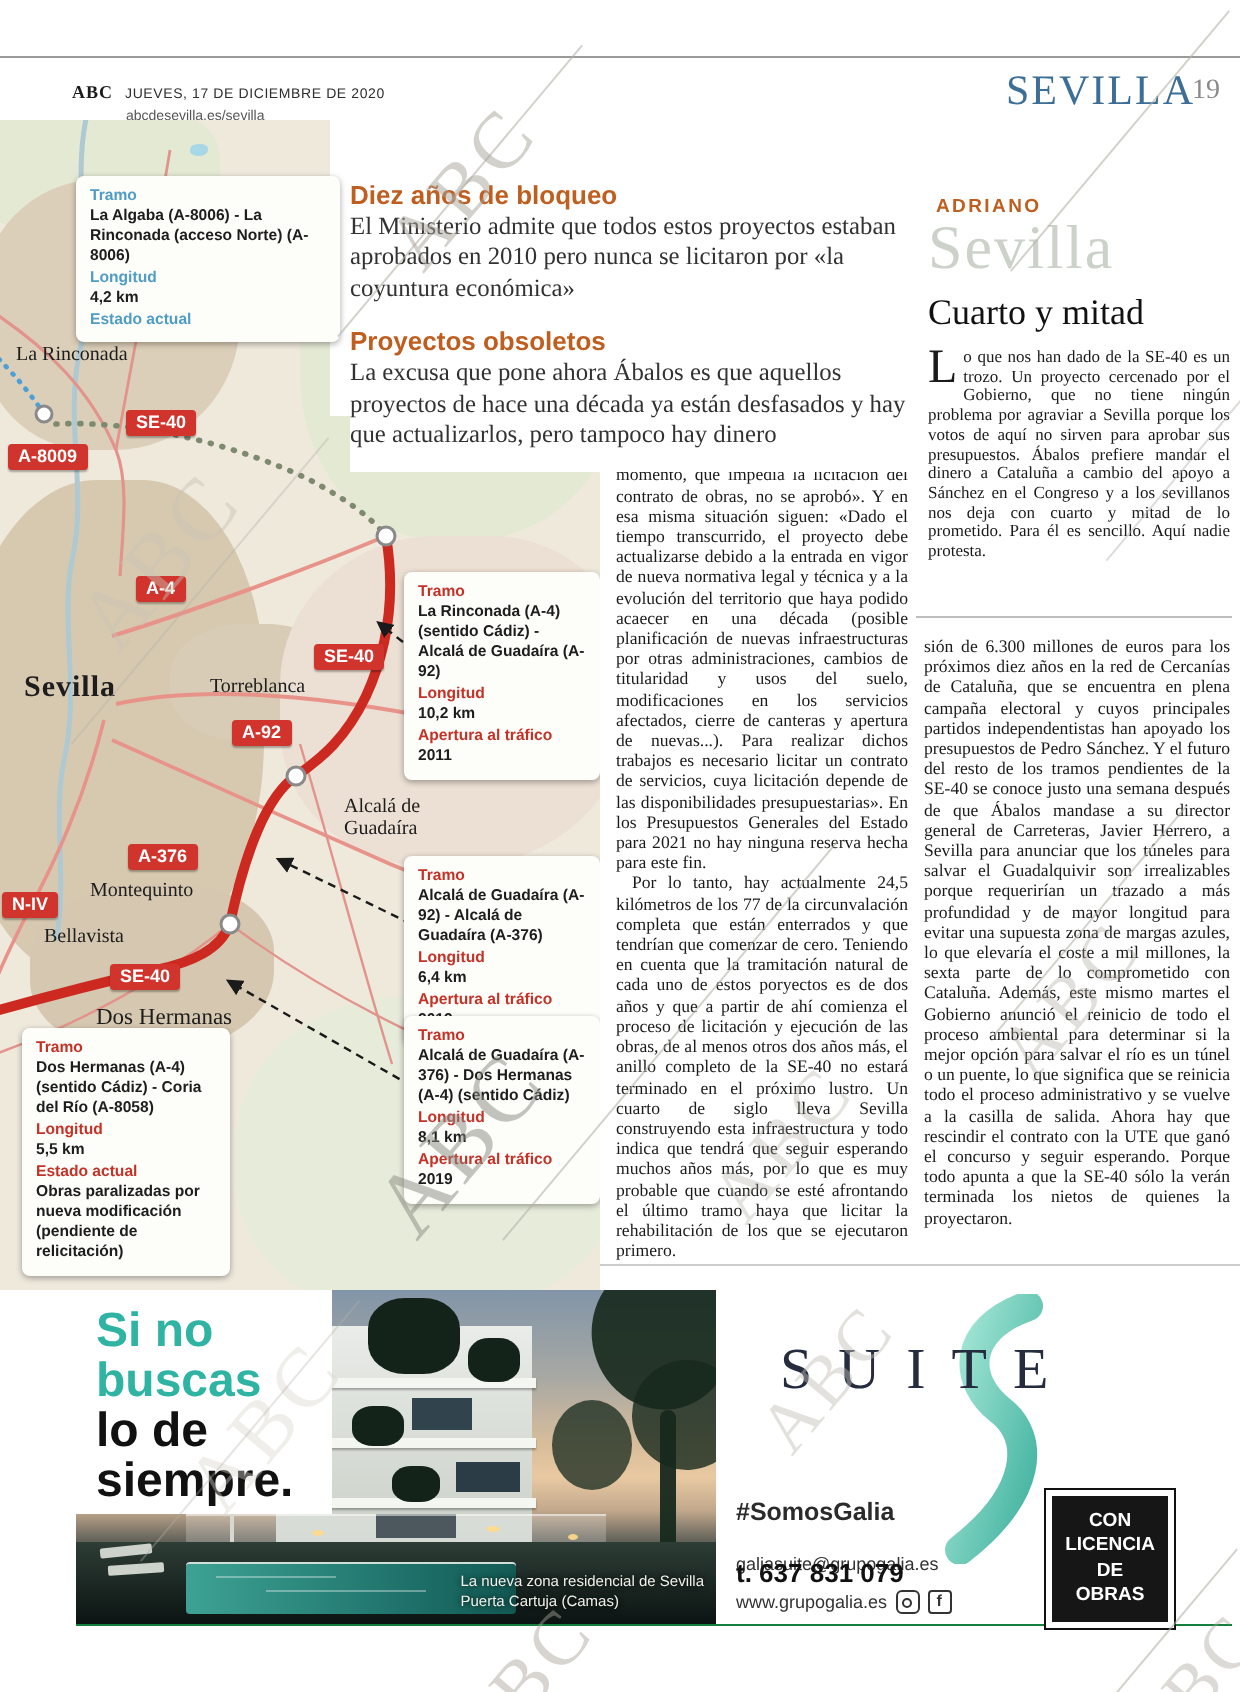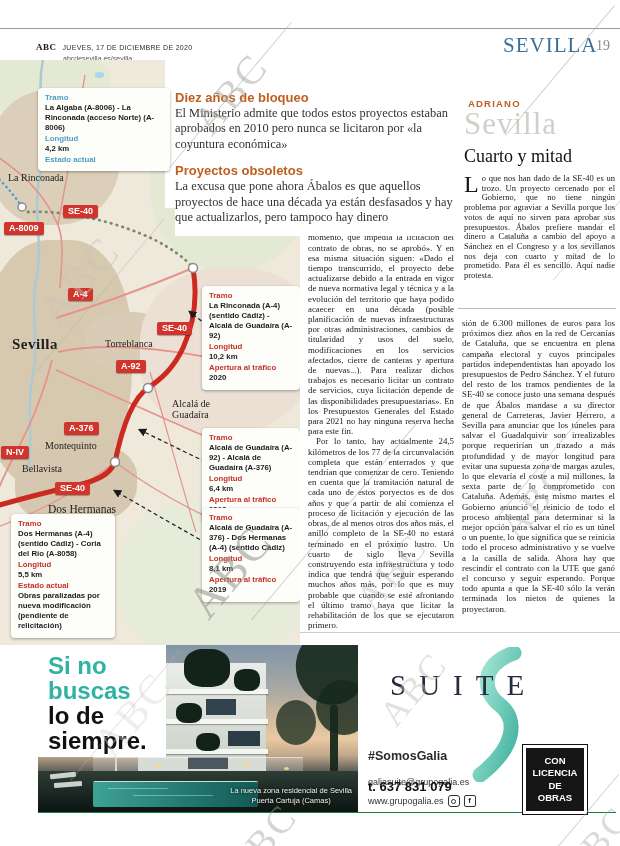--- a/index.html
+++ b/index.html
@@ -70,21 +70,21 @@
   .pool{position:absolute;left:55px;top:137px;width:165px;height:25px;border-radius:2px;
         background:linear-gradient(90deg,#3da294,#1d6f68 70%,#145a55);box-shadow:0 -1px 0 #cfe0d8;}
   .pool-glint{position:absolute;background:rgba(255,255,255,.35);height:1px;}
   .umb{position:absolute;left:58px;top:100px;width:40px;height:11px;background:#e6e6e0;border-radius:50% 50% 10% 10%;}
   .umb-pole{position:absolute;left:77px;top:110px;width:2px;height:16px;background:#d8d8d0;}
   .lounger{position:absolute;background:#cdd2ca;height:5px;border-radius:1px;}
   .glow{position:absolute;background:#ffd98a;border-radius:50%;opacity:.9;}
   .tagline-box{position:absolute;left:0;top:0;width:128px;height:112px;background:#fff;padding:8px 0 0 10px;box-sizing:border-box;}
   .tag-teal{font-family:"Liberation Sans",sans-serif;font-weight:bold;font-size:24px;line-height:25px;color:#2fb3a3;width:100px;}
   .tag-black{font-family:"Liberation Sans",sans-serif;font-weight:bold;font-size:24px;line-height:25px;color:#111;width:108px;}
-  .photo-caption{position:absolute;right:6px;bottom:6px;text-align:center;color:#f0f0ea;
+  .photo-caption{position:absolute;right:6px;bottom:6px;text-align:left;color:#f0f0ea;
                  font-family:"Liberation Sans",sans-serif;font-size:7.5px;line-height:1.35;text-shadow:0 0 3px #000;}
 
   .ad-right{position:absolute;left:320px;top:0;width:258px;height:167px;background:#fff;}
   .brush{position:absolute;left:108px;top:2px;width:60px;height:135px;}
   .suite-word{position:absolute;left:32px;top:24px;font-family:"Liberation Serif",serif;font-size:29px;
               letter-spacing:13px;color:#242c3e;}
   .suite-sub{position:absolute;left:42px;top:62px;font-family:"Liberation Sans",sans-serif;font-size:19px;color:#4a4a4a;}
   .suite-sub b{color:#0c0c0c;font-weight:bold;}
   .ad-hashtag{position:absolute;left:10px;top:104px;font-family:"Liberation Sans",sans-serif;font-weight:bold;font-size:12.5px;color:#2b2b2b;}
   .ad-email{position:absolute;left:10px;top:132px;font-family:"Liberation Sans",sans-serif;font-size:9px;color:#333;}
@@ -183,21 +183,21 @@
       <span class="co-label">Longitud</span>
       <span class="co-val">4,2 km</span>
       <span class="co-label">Estado actual</span>
     </div>
     <div class="callout co-red" style="left:202px;top:226px;width:84px;">
       <span class="co-label">Tramo</span>
       <span class="co-val">La Rinconada (A-4) (sentido Cádiz) - Alcalá de Guadaíra (A-92)</span>
       <span class="co-label">Longitud</span>
       <span class="co-val">10,2 km</span>
       <span class="co-label">Apertura al tráfico</span>
-      <span class="co-val">2020</span>
+      <span class="co-val">2011</span>
     </div>
     <div class="callout co-red" style="left:202px;top:368px;width:84px;">
       <span class="co-label">Tramo</span>
       <span class="co-val">Alcalá de Guadaíra (A-92) - Alcalá de Guadaíra (A-376)</span>
       <span class="co-label">Longitud</span>
       <span class="co-val">6,4 km</span>
       <span class="co-label">Apertura al tráfico</span>
       <span class="co-val">2013</span>
     </div>
     <div class="callout co-red" style="left:202px;top:448px;width:84px;">

